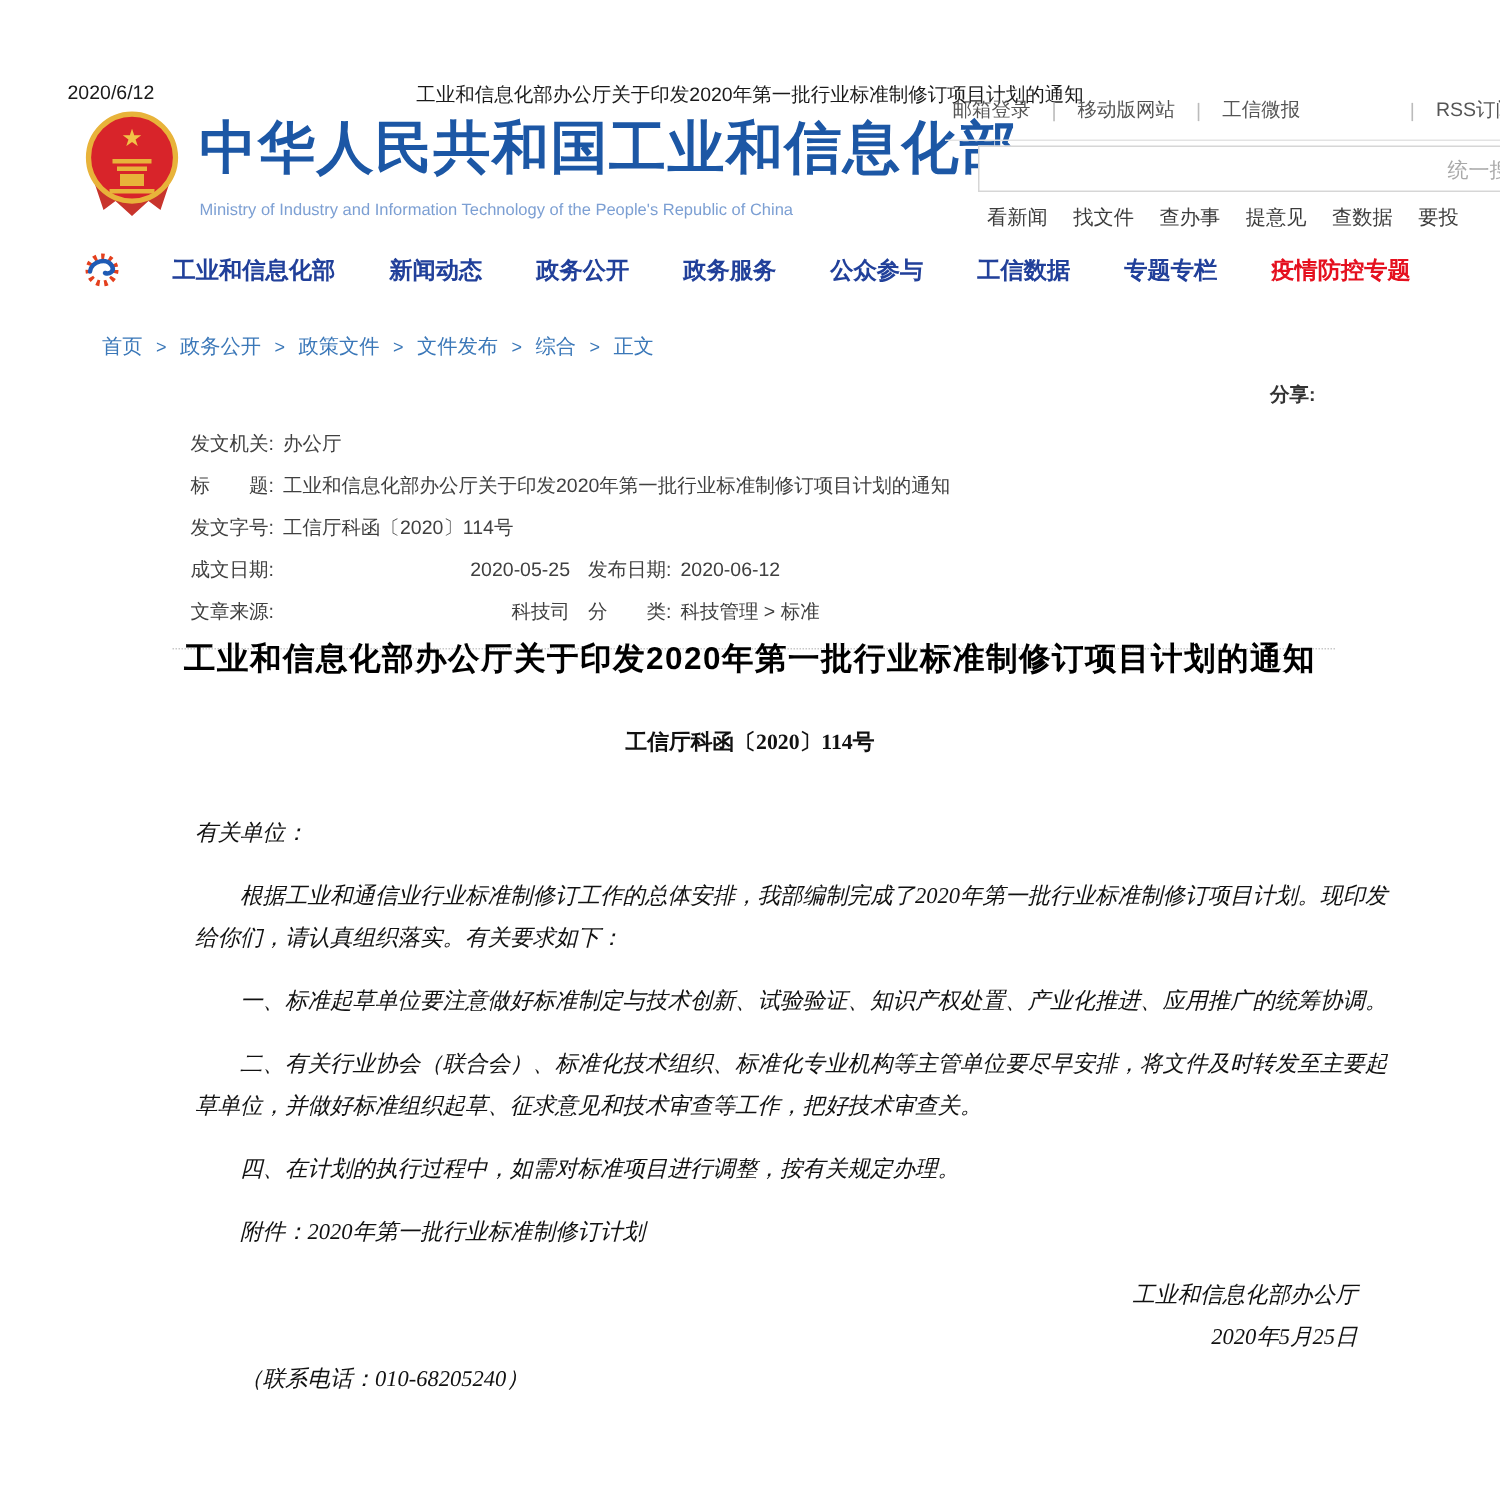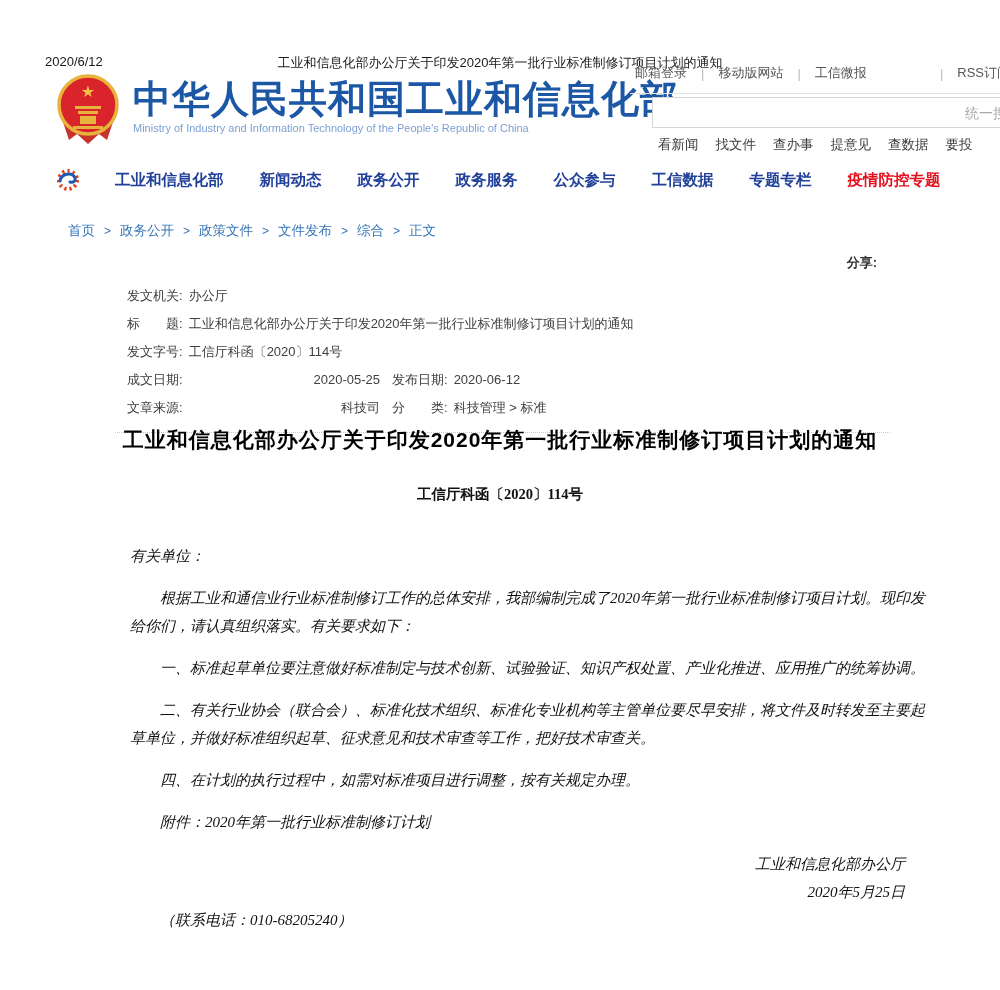--- a/index.html
+++ b/index.html
@@ -14,21 +14,21 @@
   .print-header { position:absolute; top:22px; left:0; width:100%; height:20px; font-size:13px; color:#1a1a1a;margin-top:32px; }
   .print-date { position:absolute; left:45px; top:0; }
   .print-title { display:block; text-align:center; }
 
   
   .site-header { position:absolute; top:72px; left:0; width:100%; height:80px; }
   .brand { position:absolute; left:55px; top:2px; display:flex; align-items:flex-start; }
   .emblem { width:66px; height:74px; margin-right:12px; }
   .brand-text { padding-top:8px; }
   .site-name-zh { font-size:38px; font-weight:bold; color:#1c57a5; letter-spacing:1px; line-height:34px; white-space:nowrap; }
-  .site-name-en { font-size:11px; color:#7c9fd3; margin-top:6px; white-space:nowrap; }
+  .site-name-en { font-size:11px; color:#7c9fd3; margin-top:18px; white-space:nowrap; }
 
   .header-right { position:absolute; left:630px; top:-10px; width:380px; }
   .top-links { display:flex; align-items:center; font-size:13px; color:#555; height:22px; padding-left:5px; }
   .top-links a { color:#555; text-decoration:none; }
   .tl-sep { color:#bbb; margin:0 14px; }
   .tl-spacer { flex:1; }
   .hr-line { border-top:1px solid #e3e3e3; margin-top:9px; }
   .search-wrap { position:relative; margin-top:3px; height:32px; }
   .search-input {
     position:absolute; left:22px; top:0; width:380px; height:31px;

